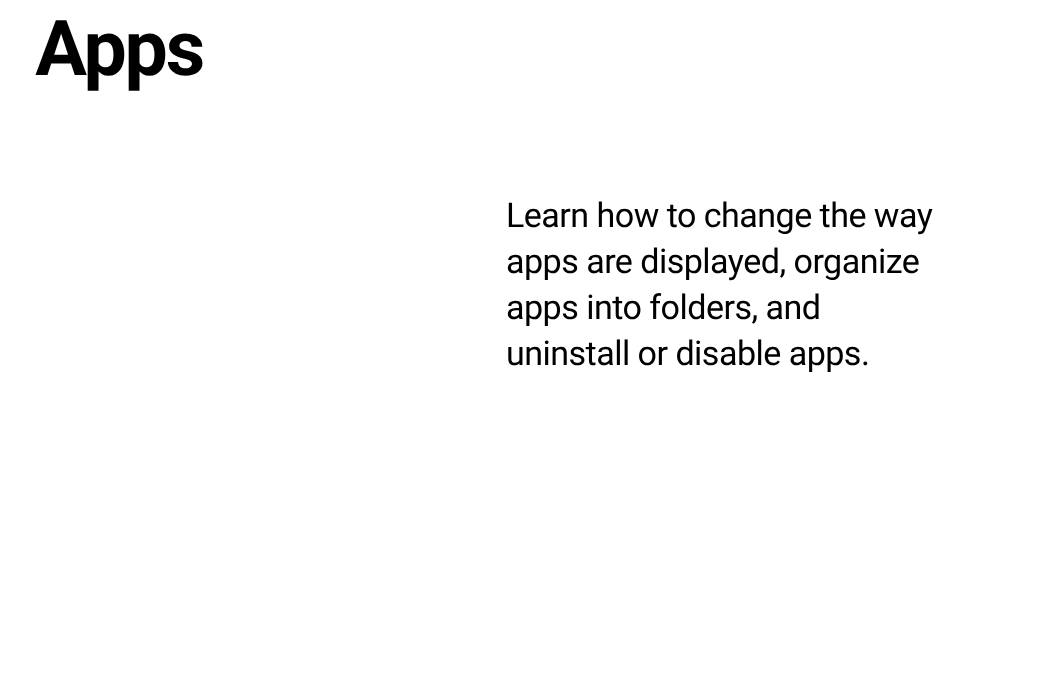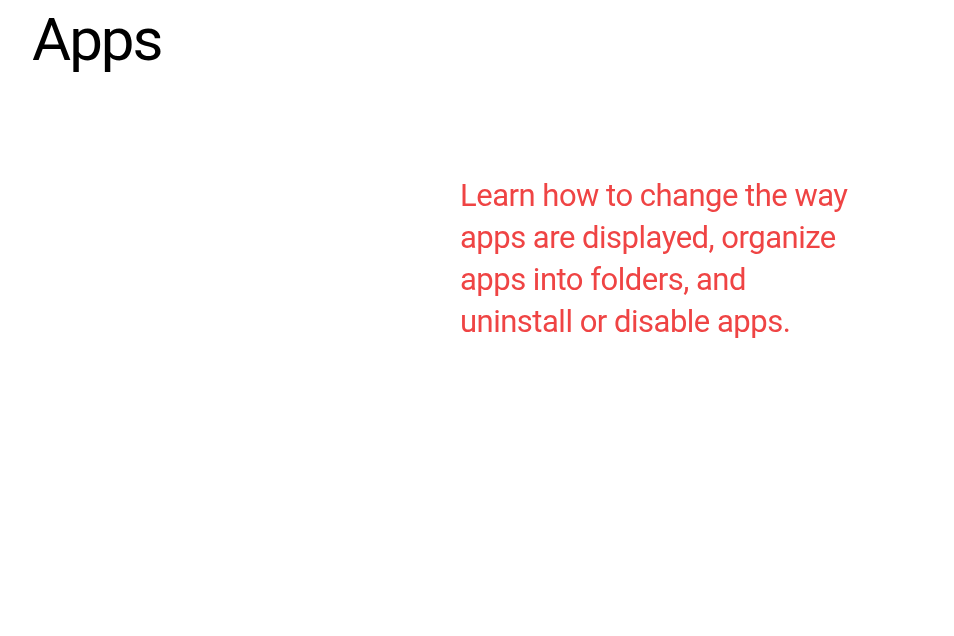--- a/index.html
+++ b/index.html
@@ -11,34 +11,34 @@
       width: 954px;
       height: 636px;
       background: #ffffff;
       font-family: -apple-system, BlinkMacSystemFont, "Segoe UI", Roboto, Helvetica, Arial, sans-serif;
       position: relative;
     }
     .heading {
       position: absolute;
       left: 32px;
       top: 10px;
-      font-size: 60px;
-      font-weight: 400;
+      font-size: 70px;
+      font-weight: 700;
       letter-spacing: -2px;
       color: #000000;
       line-height: 1;
     }
     .description {
       position: absolute;
       left: 460px;
       top: 175px;
       width: 400px;
       font-size: 31px;
       font-weight: 400;
-      color: #ef4444;
+      color: #000000;
       line-height: 1.35;
       letter-spacing: -0.5px;
     }
   </style>
 </head>
 <body>
 
 <h1 class="heading">Apps</h1>
 <p class="description">Learn how to change the way apps are displayed, organize apps into folders, and uninstall or disable apps.</p>
 

